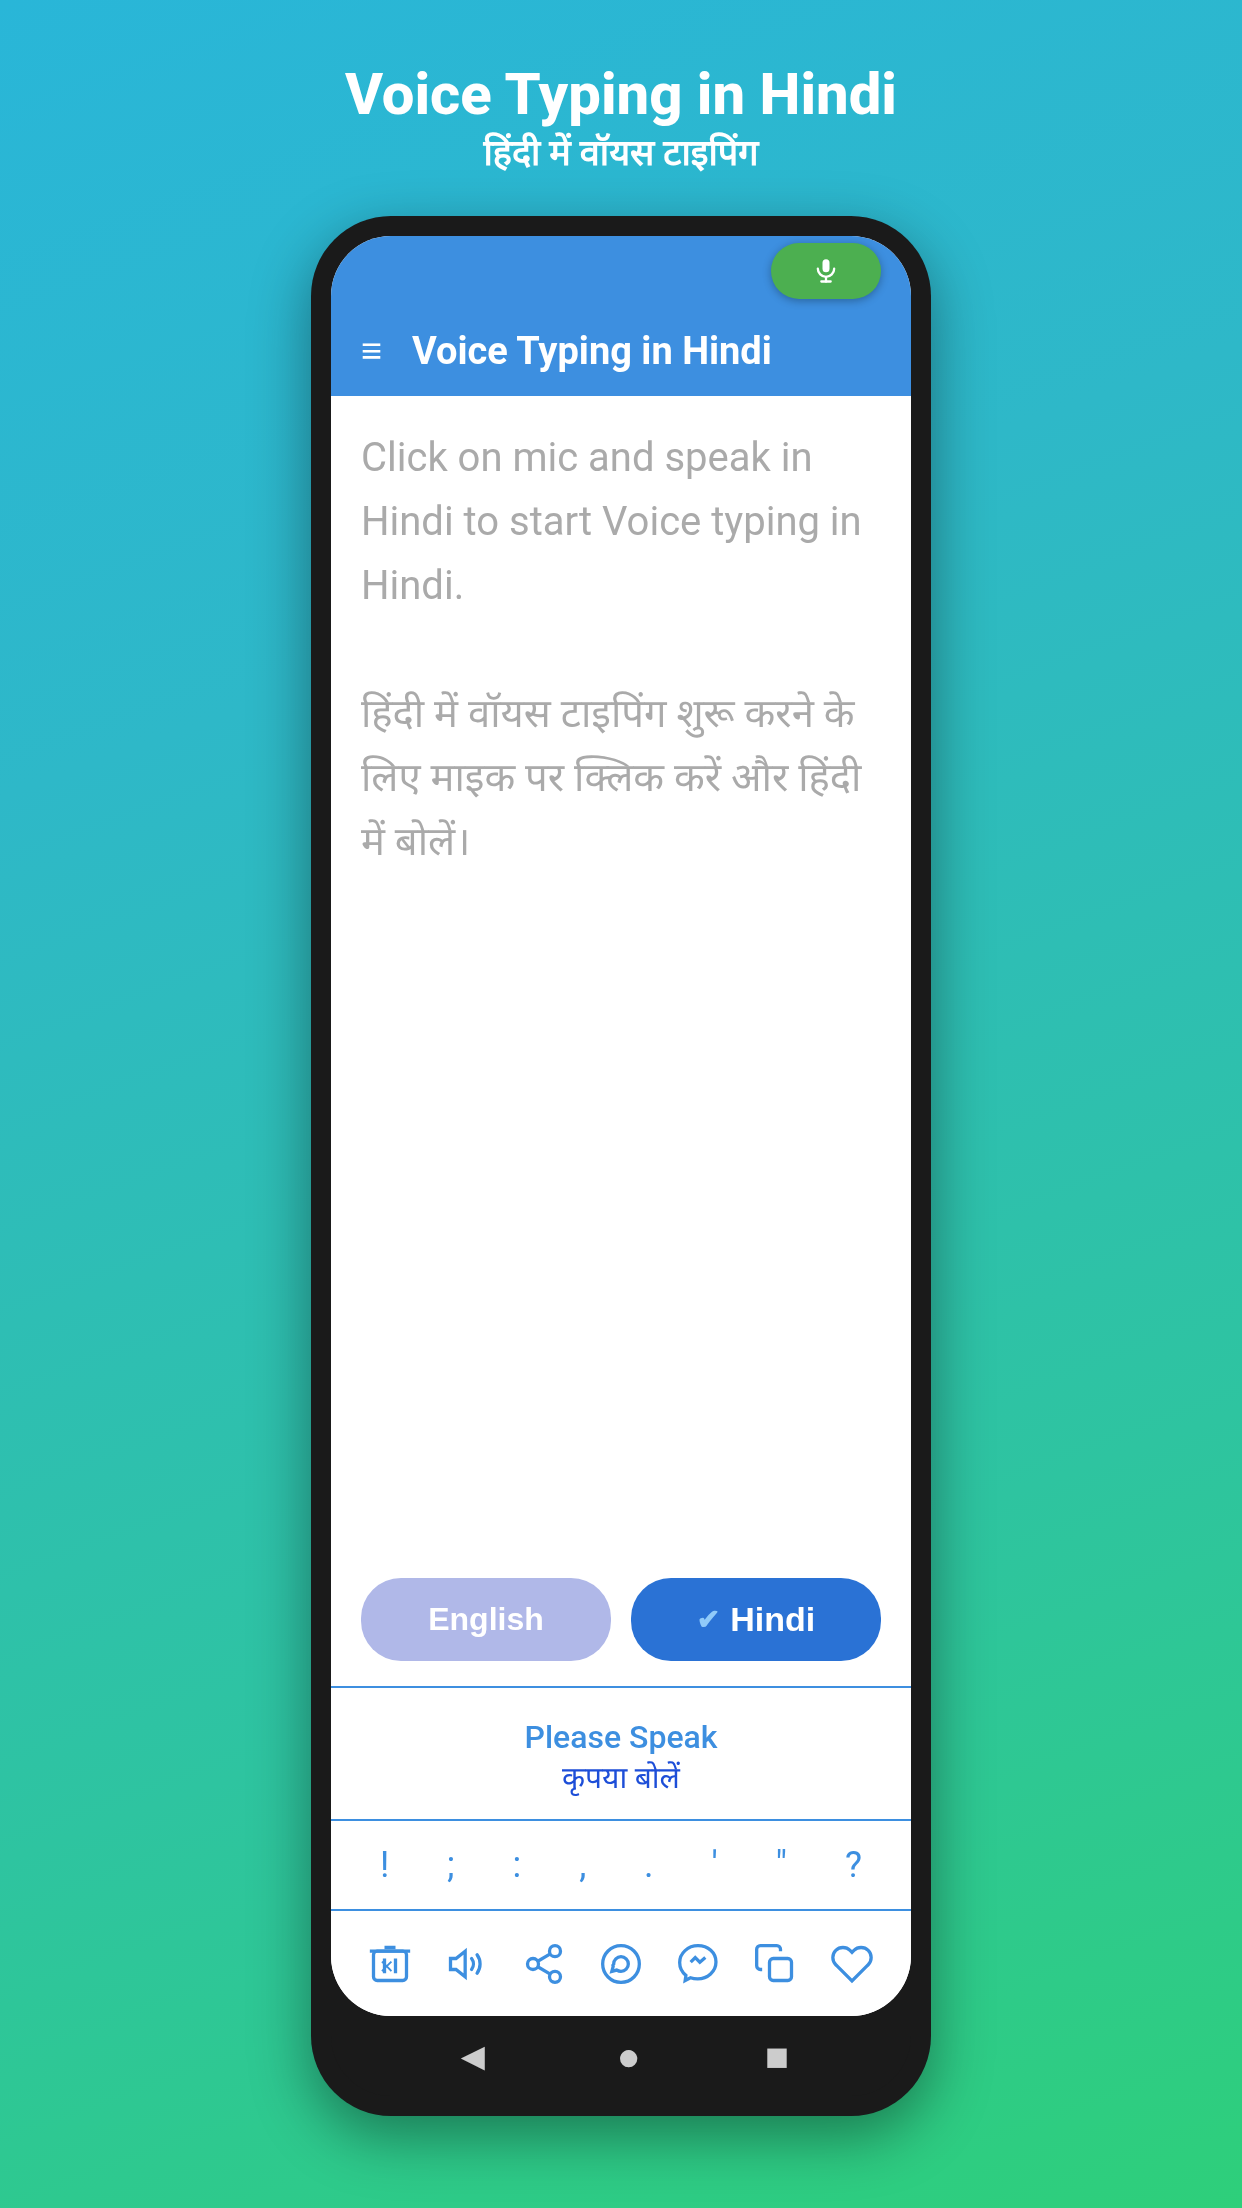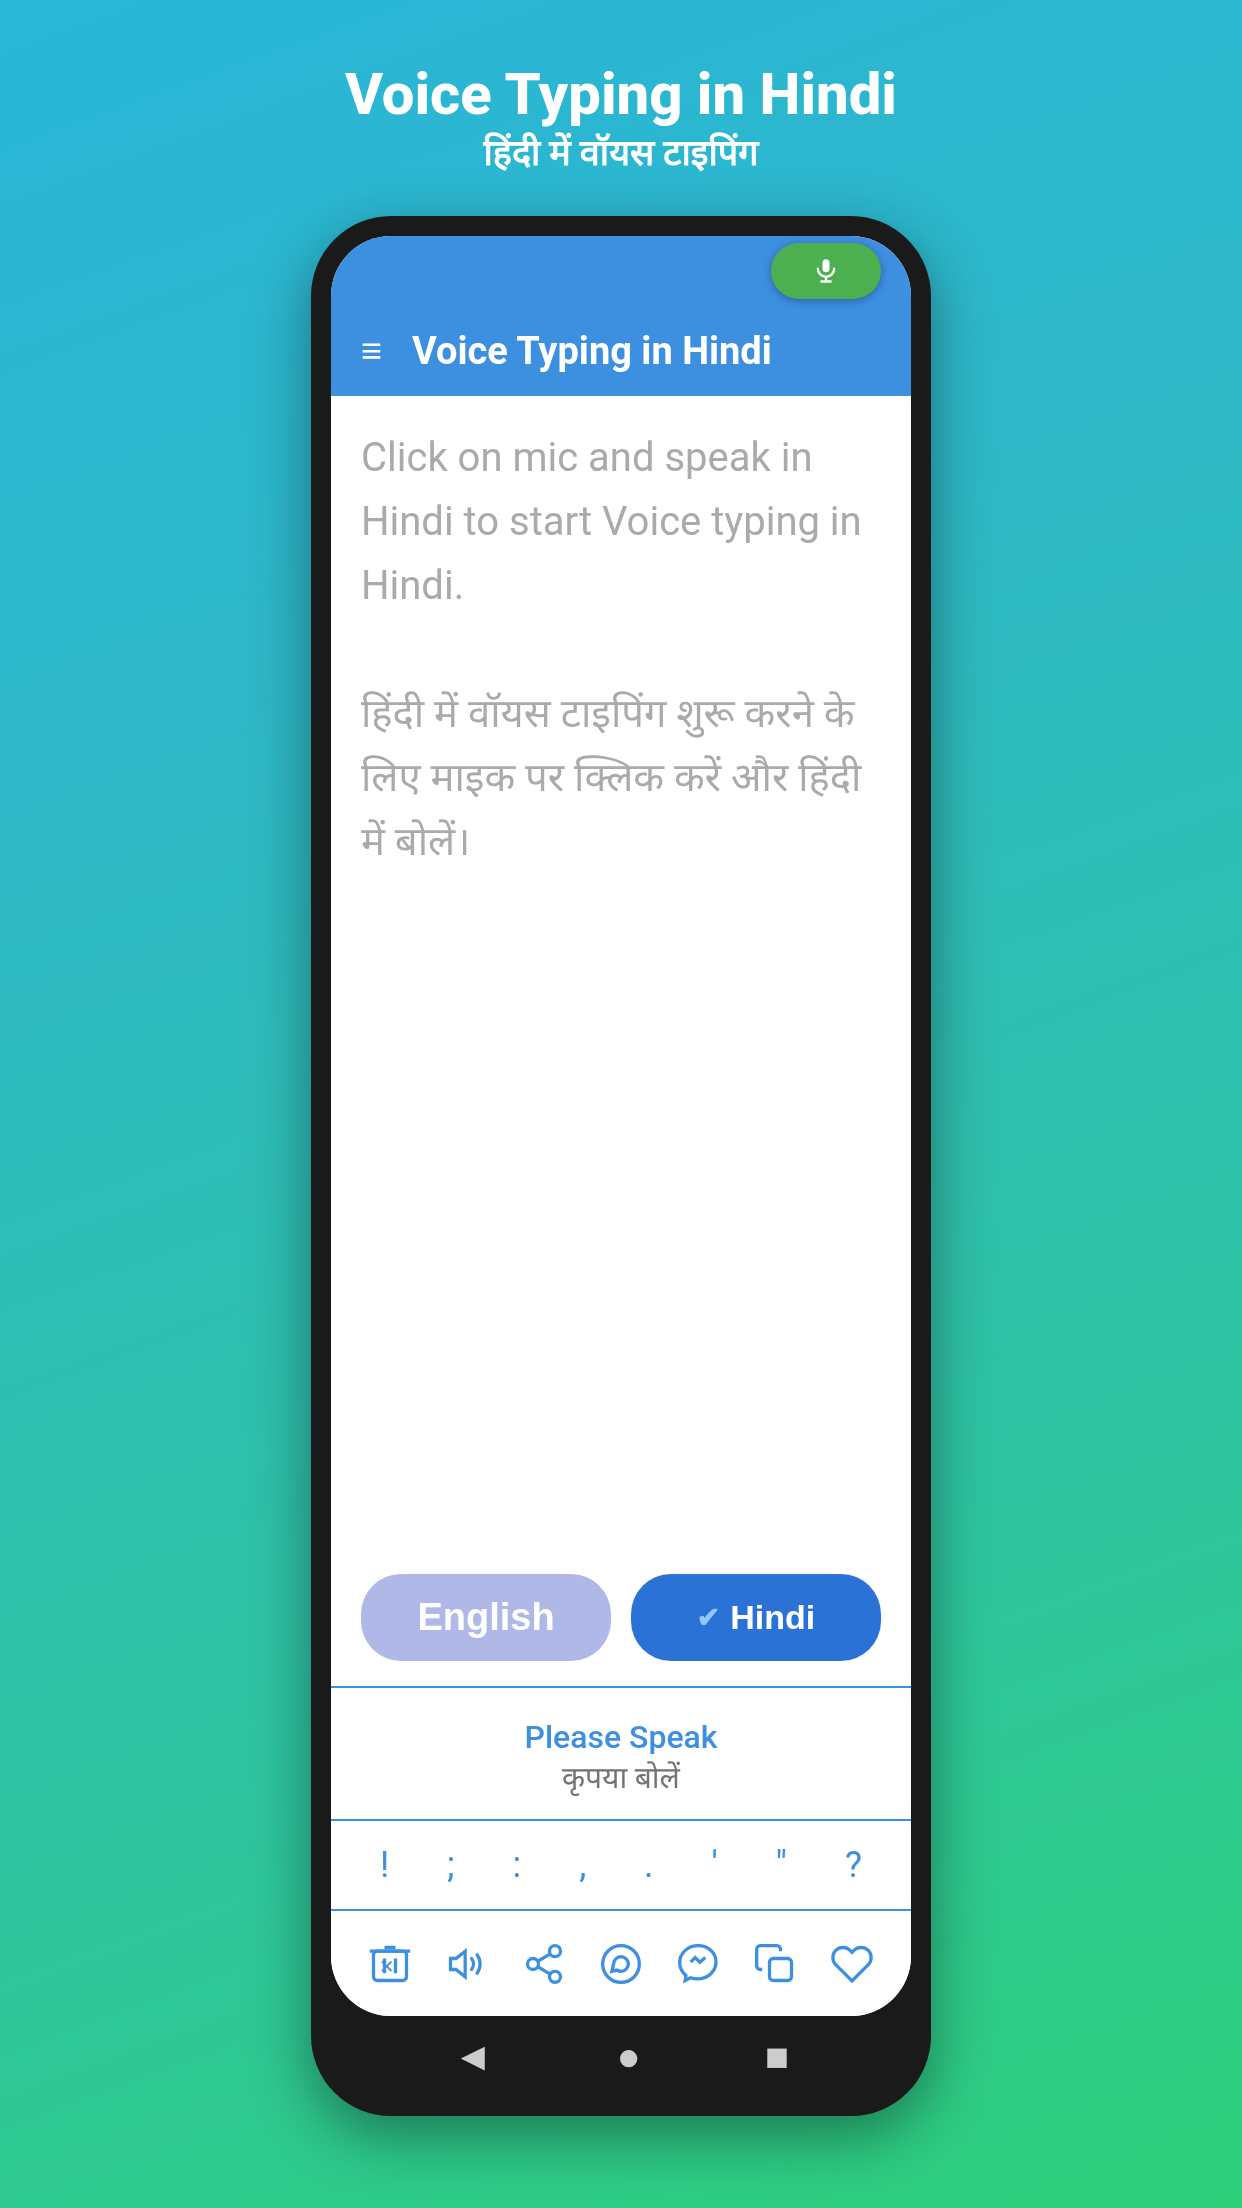--- a/index.html
+++ b/index.html
@@ -133,21 +133,21 @@
       gap: 20px;
       justify-content: center;
     }
 
     .lang-btn-english {
       flex: 1;
       background: #b0b8e8;
       border: none;
       border-radius: 40px;
       color: white;
-      font-size: 38px;
+      font-size: 32px;
       font-weight: 600;
       padding: 22px 10px;
       cursor: pointer;
     }
 
     .lang-btn-hindi {
       flex: 1;
       background: #2a72d5;
       border: none;
       border-radius: 40px;
@@ -176,21 +176,21 @@
     }
 
     .please-speak-en {
       color: #3d8fe0;
       font-size: 32px;
       font-weight: 500;
       margin-top: 8px;
     }
 
     .please-speak-hi {
-      color: #737373;
+      color: #1d4ed8;
       font-size: 30px;
     }
 
     
     .punct-bar {
       background: #ffffff;
       padding: 18px 20px;
       display: flex;
       justify-content: space-around;
       align-items: center;

